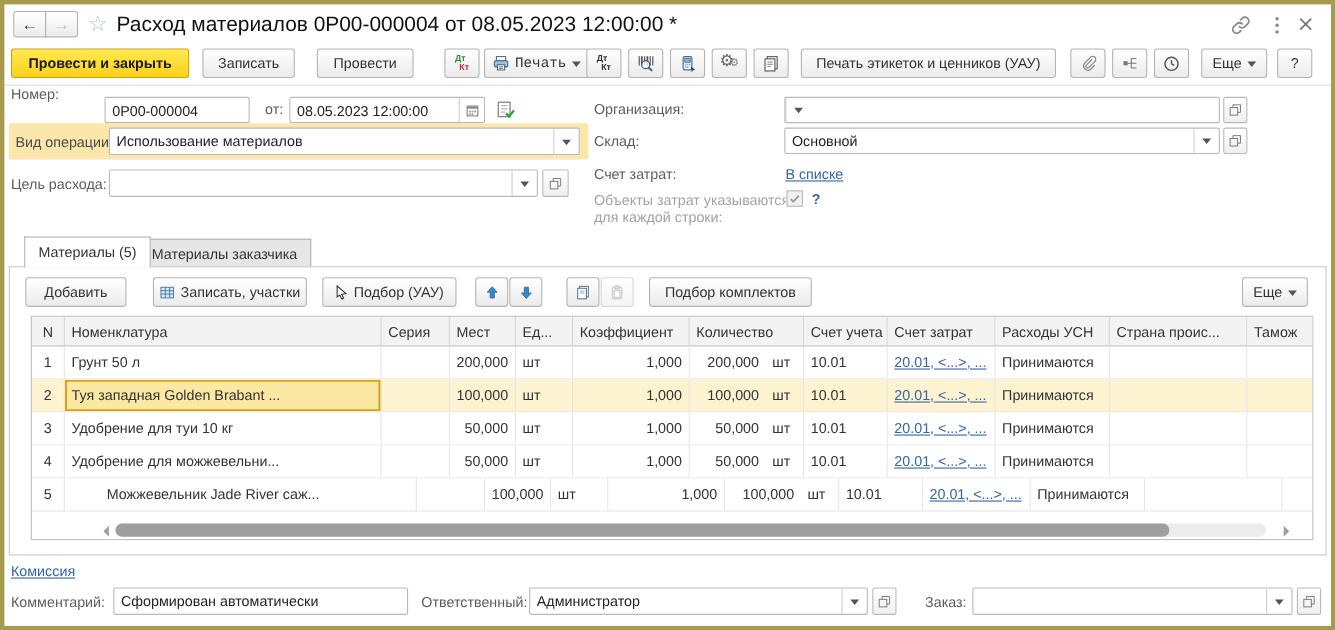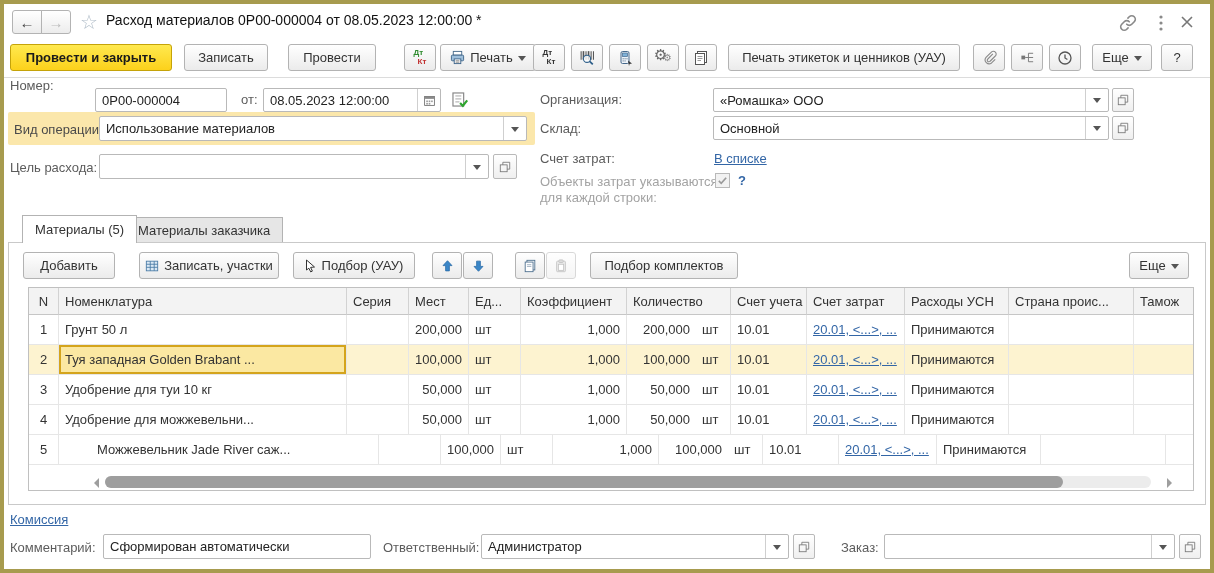--- a/index.html
+++ b/index.html
@@ -18,21 +18,21 @@
   
   .field{position:absolute;background:#fff;border:1px solid #b9b9b9;box-sizing:border-box;display:flex;align-items:center;border-radius:2px;}
   .field .txt{flex:1;padding:0 6px;overflow:hidden;white-space:nowrap;color:#222;}
   .drop{width:22px;align-self:stretch;border-left:1px solid #cfcfcf;display:flex;align-items:center;justify-content:center;}
   .sqbtn{position:absolute;background:linear-gradient(#fff,#efefef);border:1px solid #b9b9b9;border-radius:2px;
          box-sizing:border-box;display:flex;align-items:center;justify-content:center;}
   .label{position:absolute;color:#5c5c5c;white-space:nowrap;}
   .label-gray{color:#a3a3a3;}
   .lnk{color:#3366a6;text-decoration:underline;cursor:pointer;white-space:nowrap;}
   
-  .title{position:absolute;font-size:14px;color:#111;white-space:nowrap;}
+  .title{position:absolute;font-size:19px;color:#111;white-space:nowrap;}
   .star{position:absolute;font-size:20px;color:#b3bfca;line-height:1;}
   
   .tab{position:absolute;height:26px;display:flex;align-items:center;justify-content:center;box-sizing:border-box;
        border:1px solid #b3b3b3;border-bottom:none;background:#e6e6e6;padding:0 12px;color:#333;}
   .tab.active{background:#fff;height:28px;z-index:3;}
   
   .panel{position:absolute;border:1px solid #c9c9c9;background:#fff;box-sizing:border-box;}
   .gtable{position:absolute;border:1px solid #c0c0c0;box-sizing:border-box;background:#fff;overflow:hidden;}
   #g-head{display:flex;}
   .g-hcell{height:27px;background:#f3f3f3;border-right:1px solid #d2d2d2;border-bottom:1px solid #c6c6c6;
@@ -100,21 +100,21 @@
   </div>
   <div class="btn" style="left:284px;top:40px;width:88px;">
     <span>Провести</span>
   </div>
   <div class="btn ibtn" style="left:400px;top:40px;">
     <span style="font-size:8px;font-weight:bold;line-height:1.1;text-align:left;">
       <span style="color:#2e8b2e;">Дт</span><br>
       <span style="color:#c03030;margin-left:4px;">Кт</span>
     </span>
   </div>
-  <div class="btn" style="left:436px;top:40px;width:96px;">
+  <div class="btn" style="left:436px;top:40px;width:96px;font-family:Liberation Mono, monospace;">
     <span>
       <svg width="15" height="15" viewBox="0 0 16 16">
           <rect x="3.5" y="1.5" width="9" height="4" fill="#fff" stroke="#4a6d8c"></rect>
           <rect x="1.5" y="5.5" width="13" height="6" rx="1" fill="#9fc0dc" stroke="#3f658a"></rect>
           <rect x="4.5" y="9.5" width="7" height="5" fill="#fff" stroke="#3f658a"></rect>
           <line x1="6" y1="11.5" x2="10" y2="11.5" stroke="#888"></line>
           <line x1="6" y1="13" x2="10" y2="13" stroke="#888"></line>
         </svg>
     </span>
     <span>Печать</span>
@@ -264,21 +264,20 @@
   </div>
   <div class="sqbtn" style="left:489px;top:150px;width:24px;height:25px;">
     <svg width="12" height="12" viewBox="0 0 14 14" fill="none" stroke="#777">
         <rect x="1.5" y="4.5" width="8" height="8"></rect>
         <path d="M4.5 4.5V1.5h8v8h-3"></path>
       </svg>
   </div>
 
   <div class="label" style="left:536px;top:88px;">Организация:</div>
   <div class="field" style="left:709px;top:84px;width:396px;height:24px;">
-    <span class="txt">«Ромашка» ООО</span>
     <span class="drop">
         <span class="tri"></span>
       </span>
   </div>
   <div class="sqbtn" style="left:1108px;top:84px;width:22px;height:24px;">
     <svg width="12" height="12" viewBox="0 0 14 14" fill="none" stroke="#777">
         <rect x="1.5" y="4.5" width="8" height="8"></rect>
         <path d="M4.5 4.5V1.5h8v8h-3"></path>
       </svg>
   </div>

